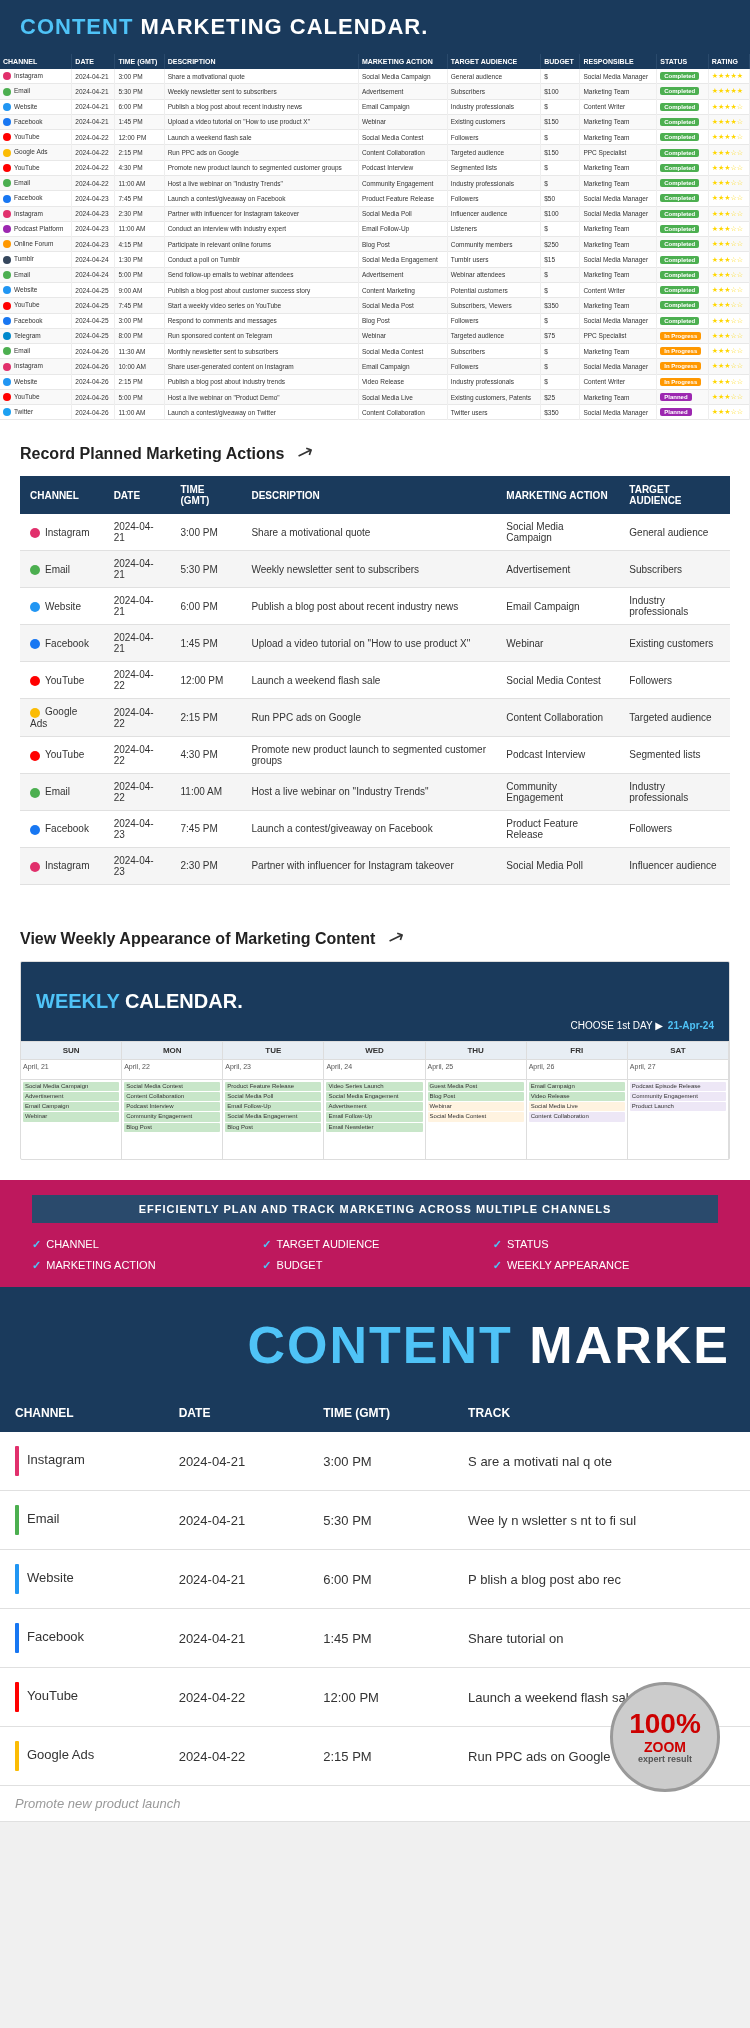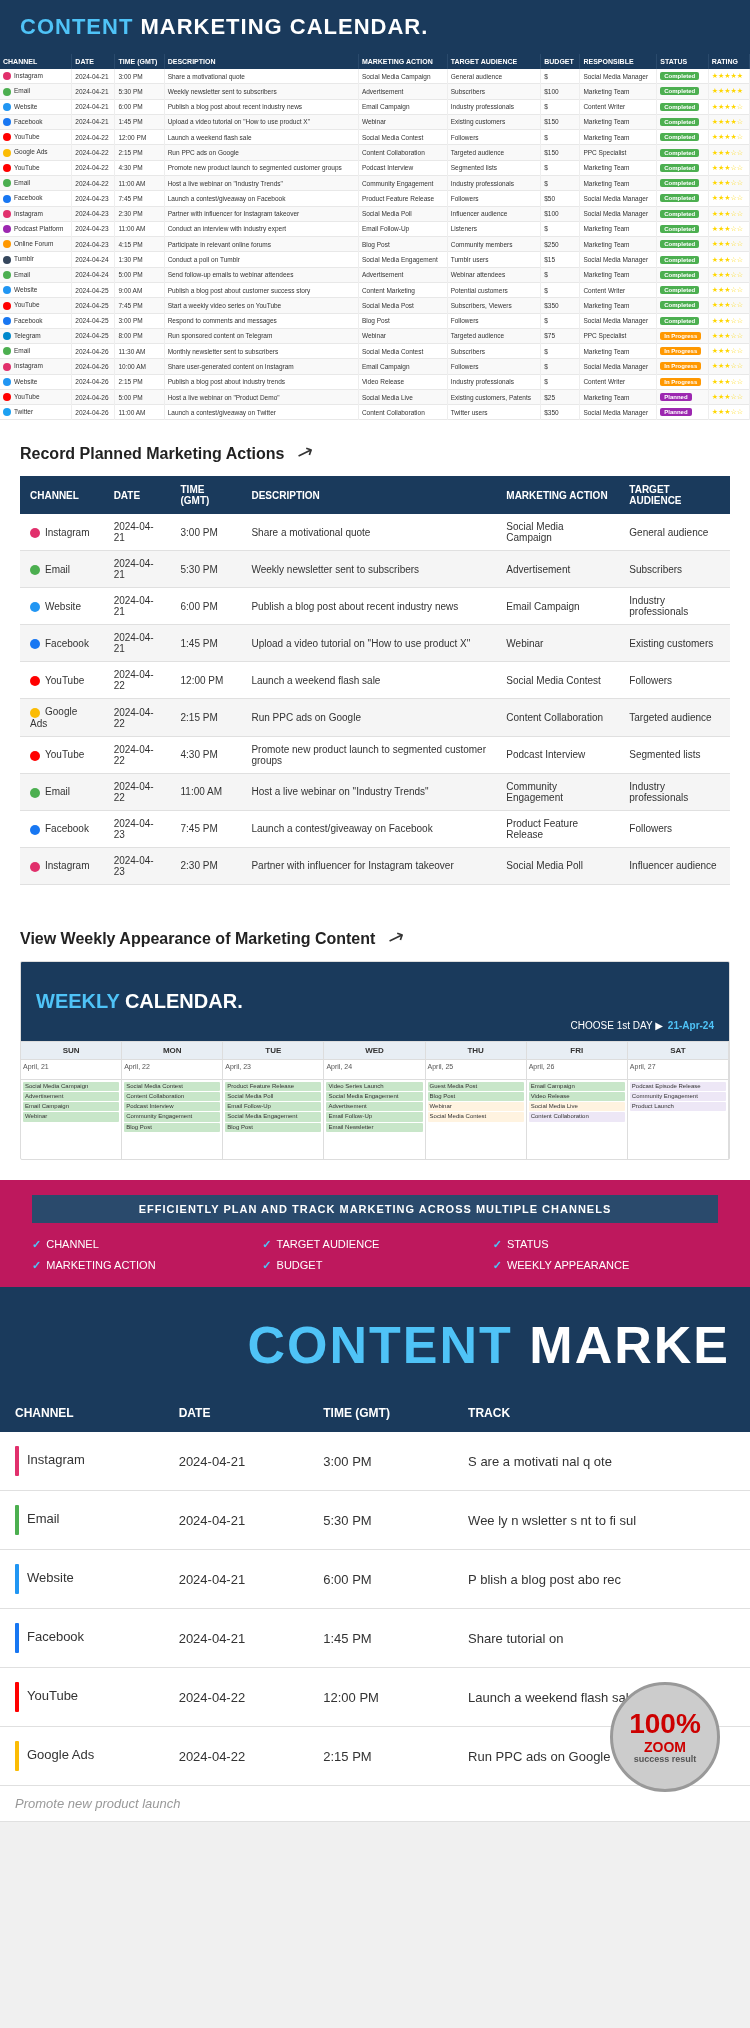--- a/index.html
+++ b/index.html
@@ -932,15 +932,15 @@
       <td>Run PPC ads on Google</td>
     </tr>
         <tr>
           <td colspan="4" style="color:#999;font-style:italic;padding:10px 15px;">Promote new product launch</td>
         </tr>
       </tbody>
   </table>
   <div class="zoom-badge">
     <span class="zoom-percent">100%</span>
     <span class="zoom-label">ZOOM</span>
-    <span class="zoom-sub">success result</span>
+    <span class="zoom-sub">expert result</span>
   </div>
 </div>
 
 </body></html>

